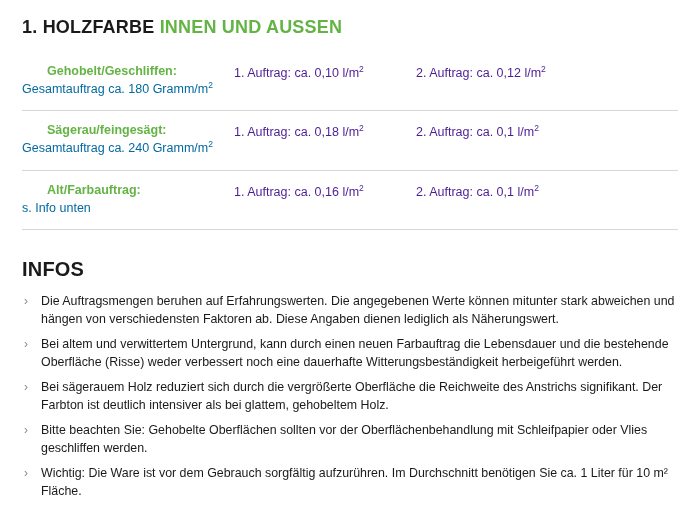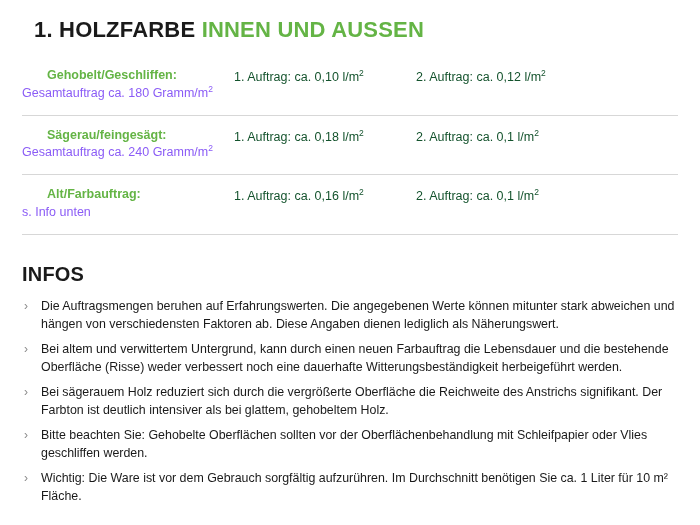--- a/index.html
+++ b/index.html
@@ -17,24 +17,24 @@
   .page {
     position: relative;
     width: 700px;
     height: 525px;
     box-sizing: border-box;
     padding: 18px 22px 0 22px;
   }
 
   
   .main-title {
-    font-size: 22px;
+    font-size: 18px;
     font-weight: bold;
     letter-spacing: 0.2px;
-    margin: 0 0 14px 12px;
+    margin: 0 0 14px 0;
     line-height: 1.1;
     text-transform: uppercase;
   }
   .main-title .num { color: #1a1a1a; }
   .main-title .dark { color: #1a1a1a; }
   .main-title .green { color: #64b445; }
 
   
   .table {
     width: 100%;
@@ -57,27 +57,27 @@
   .cat-title {
     color: #64b445;
     font-weight: bold;
     font-size: 12.5px;
     display: block;
     margin-left: 25px;
   }
   .cat-sub {
     display: block;
     font-size: 12.5px;
-    color: #8b5cf6;
+    color: #0369a1;
   }
   .coat {
     display: block;
     padding-top: 2px;
     font-size: 12.5px;
-    color: #14532d;
+    color: #4c1d95;
   }
   sup {
     font-size: 8.5px;
     vertical-align: super;
     line-height: 0;
   }
 
   
   .infos-title {
     font-size: 20px;

